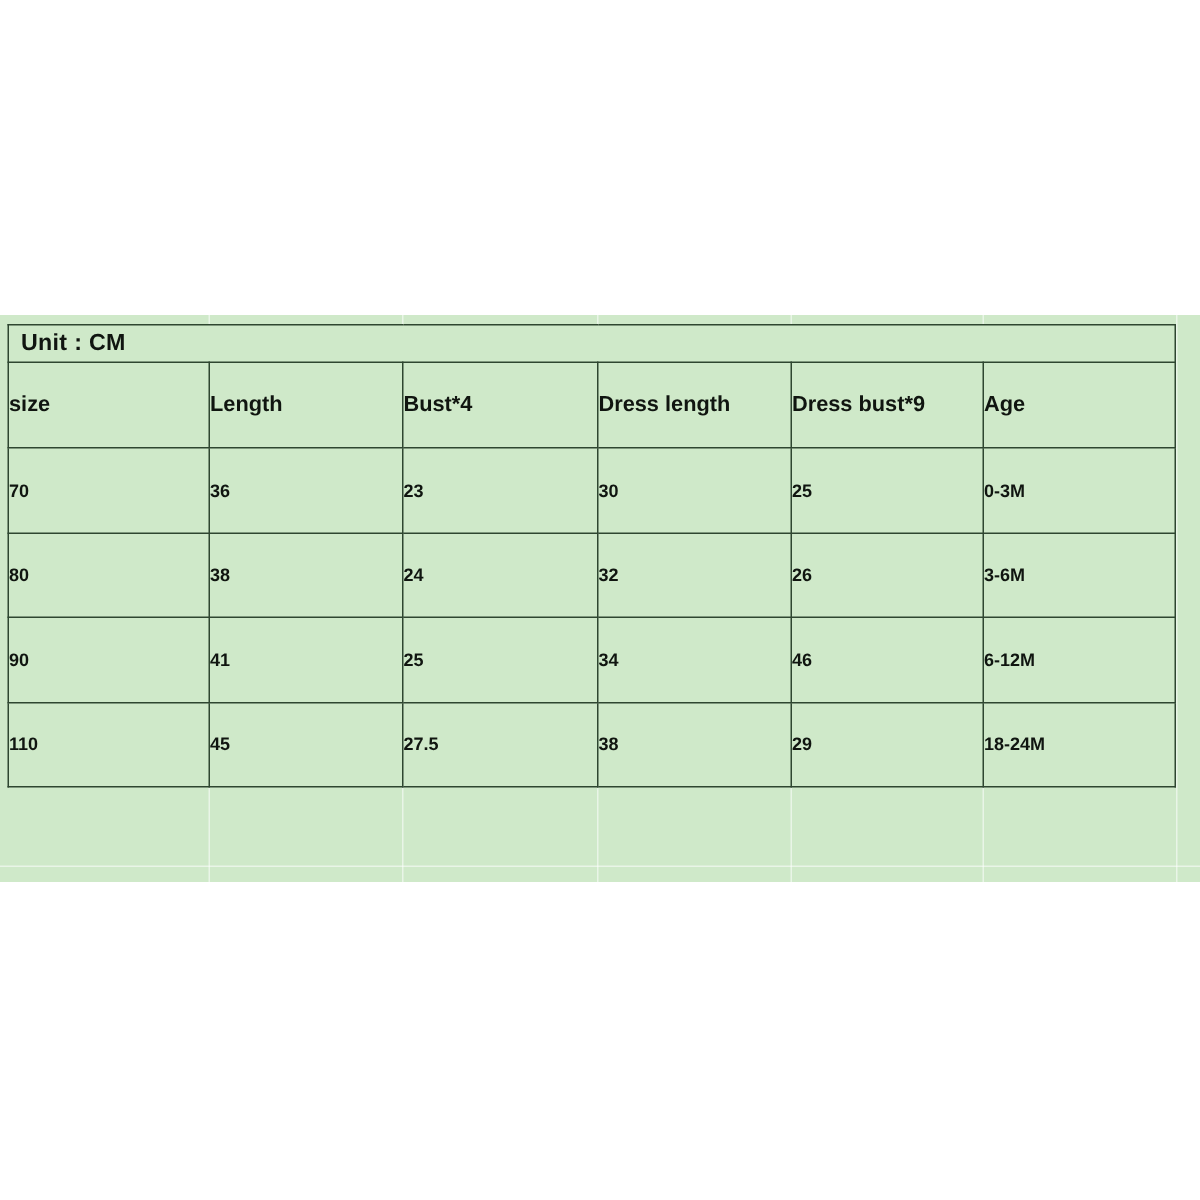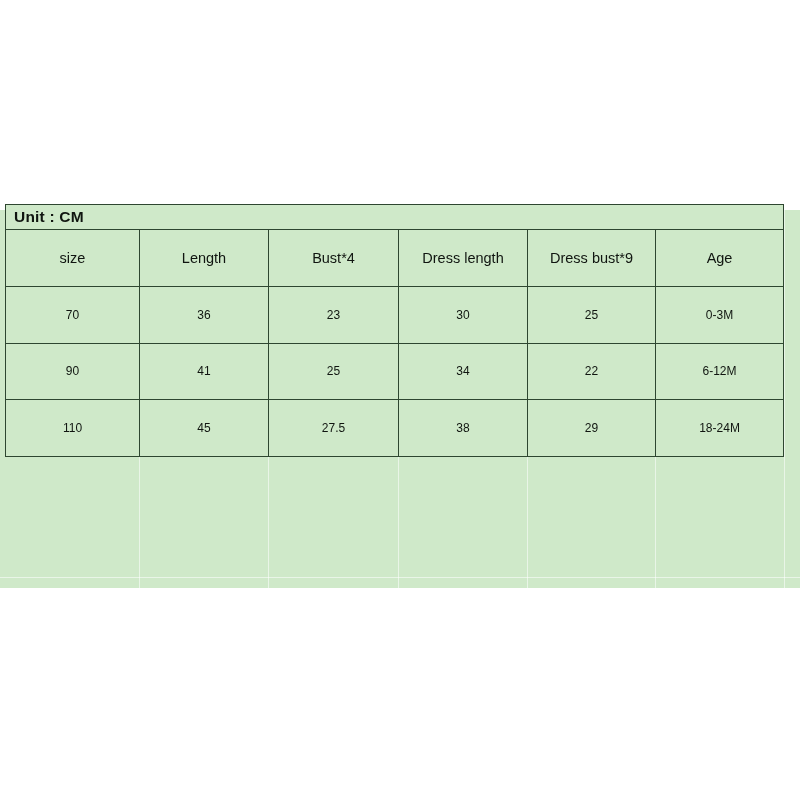--- a/index.html
+++ b/index.html
@@ -37,37 +37,36 @@
     left: 0;
     width: 800px;
     height: 1px;
     background: rgba(255,255,255,0.55);
   }
 
   
   #size-table-wrap {
     position: absolute;
     left: 5px;
-    top: 204px;
+    top: 216px;
     width: 726px;
   }
   table.size-table {
     border-collapse: collapse;
     width: 778px;
     table-layout: fixed;
     background: #cfe9c9;
   }
   table.size-table td {
     border: 1.6px solid #2e4630;
     background: #cfe9c9;
     color: #101510;
-    text-align: center;
     vertical-align: middle;
     font-size: 14.5px;
-    font-weight: 400;
+    font-weight: 700;
     padding: 0;
   }
   tr.unit-row td {
     text-align: left;
     font-weight: bold;
     font-size: 15.5px;
     padding-left: 8px;
     height: 24px;
     letter-spacing: 0.2px;
   }
@@ -126,25 +125,33 @@
 
       <tr class="data-row">
         <td>70</td>
         <td>36</td>
         <td>23</td>
         <td>30</td>
         <td>25</td>
         <td>0-3M</td>
       </tr>
       <tr class="data-row">
+        <td>80</td>
+        <td>38</td>
+        <td>24</td>
+        <td>32</td>
+        <td>26</td>
+        <td>3-6M</td>
+      </tr>
+      <tr class="data-row">
         <td>90</td>
         <td>41</td>
         <td>25</td>
         <td>34</td>
-        <td>22</td>
+        <td>46</td>
         <td>6-12M</td>
       </tr>
       <tr class="data-row">
         <td>110</td>
         <td>45</td>
         <td>27.5</td>
         <td>38</td>
         <td>29</td>
         <td>18-24M</td>
       </tr>

